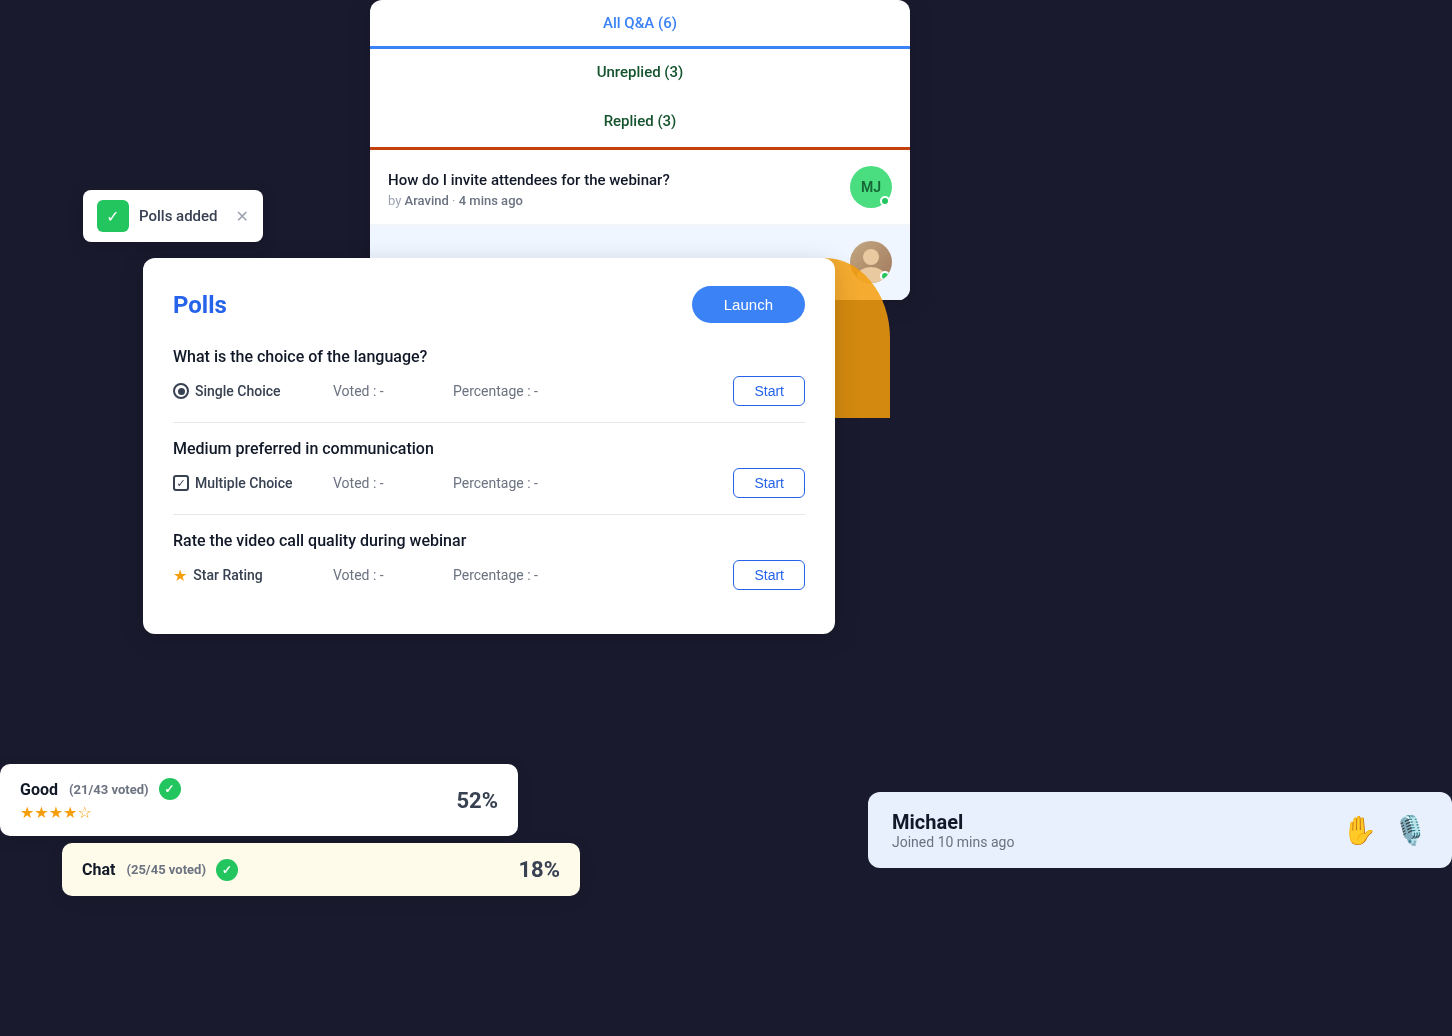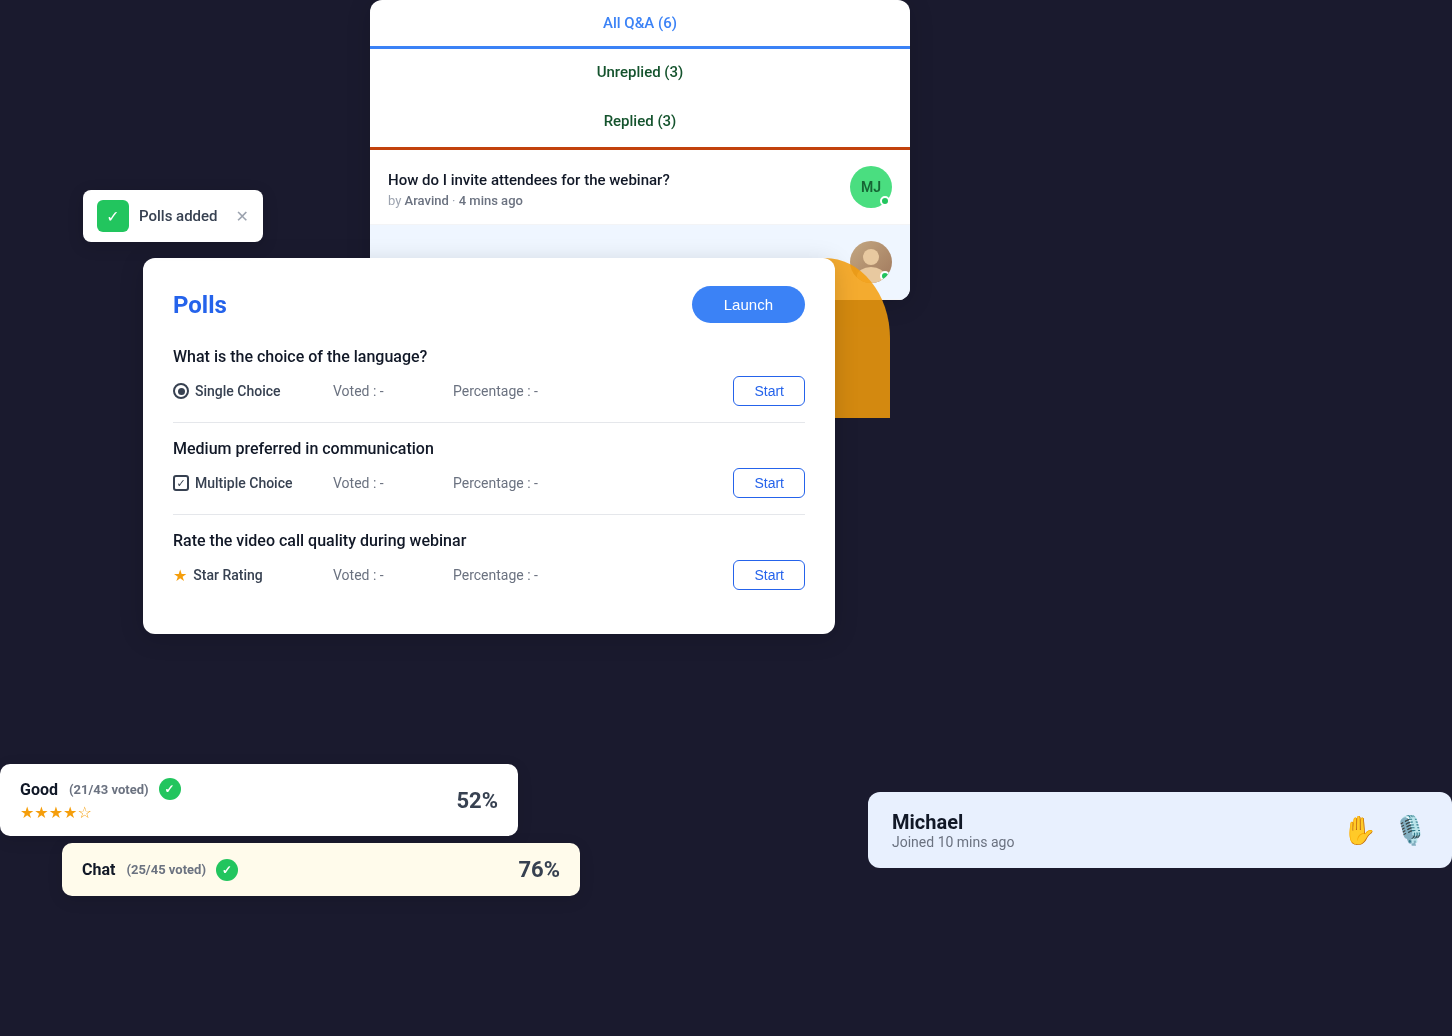--- a/index.html
+++ b/index.html
@@ -566,21 +566,21 @@
 </div>
 
 <div class="vote-result-chat">
   <div>
     <div class="vote-label">
       <span>Chat</span>
       <span class="vote-meta">(25/45 voted)</span>
       <div class="vote-check">✓</div>
     </div>
   </div>
-  <span class="vote-pct">76%</span>
+  <span class="vote-pct">18%</span>
 </div>
 
 <div class="michael-panel">
   <div class="michael-info">
     <div class="michael-name">Michael</div>
     <div class="michael-sub">Joined 10 mins ago</div>
   </div>
   <div class="michael-actions">
     <span class="hand-icon">✋</span>
     <span style="font-size:28px;color:#374151;">🎙️</span>

